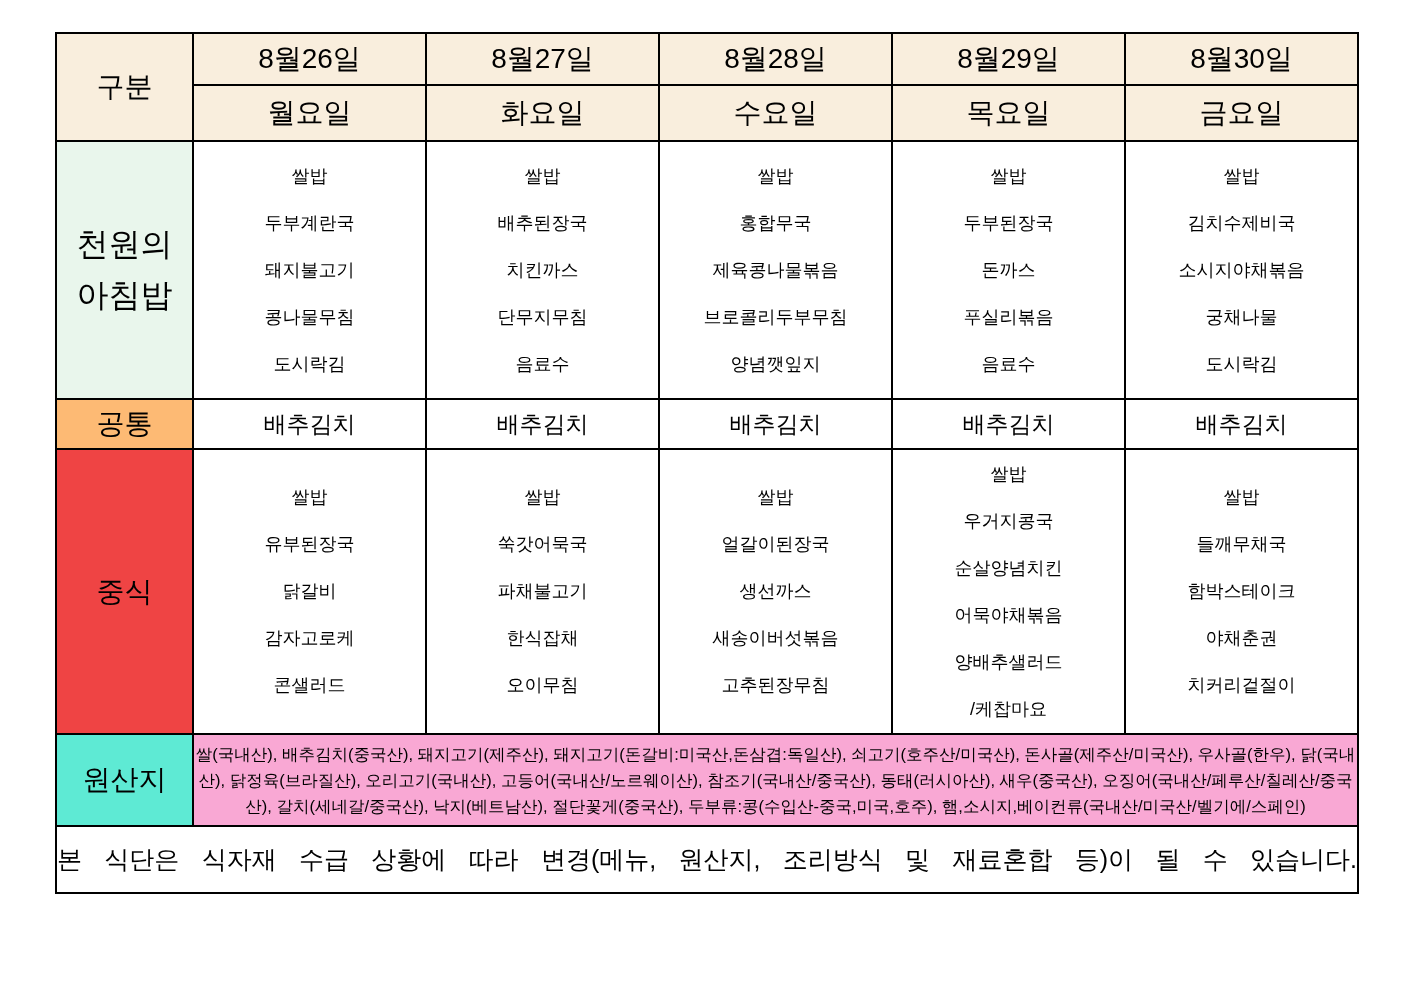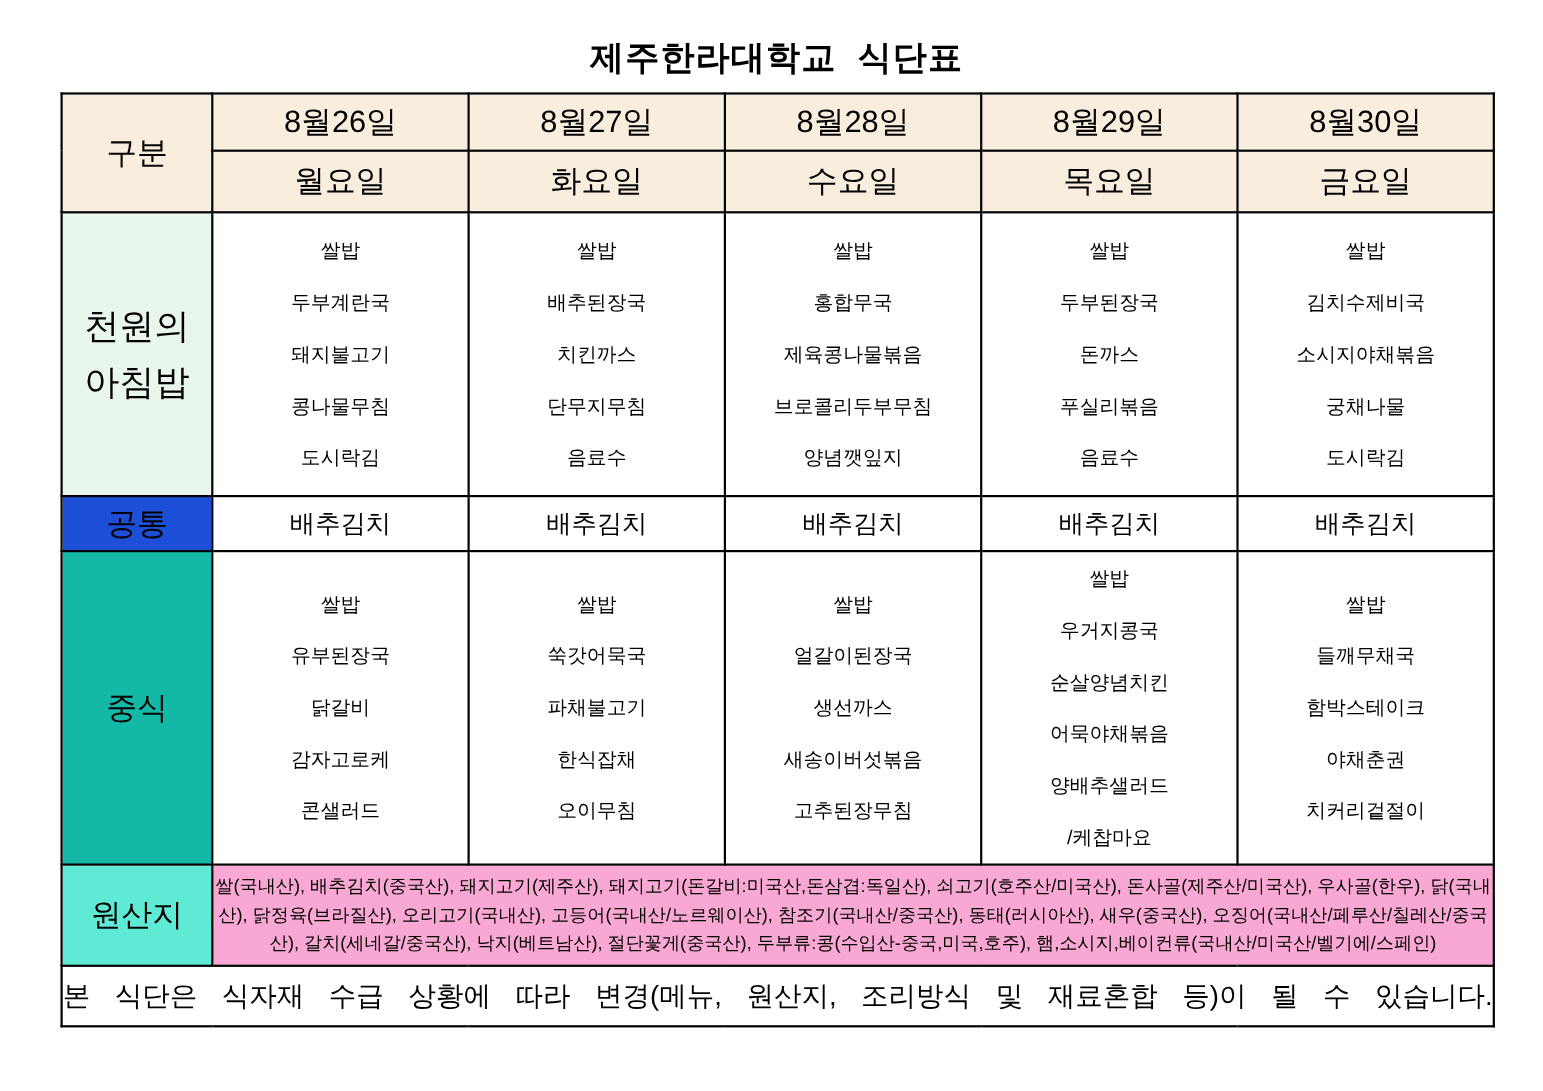--- a/index.html
+++ b/index.html
@@ -38,42 +38,42 @@
   }
   col.c-label { width: 137px; }
   col.c-day   { width: 233px; }
 
   tr.r-date       { height: 52px; }
   tr.r-weekday    { height: 56px; }
   tr.r-breakfast  { height: 258px; }
   tr.r-common     { height: 50px; }
   tr.r-lunch      { height: 285px; }
   tr.r-origin     { height: 92px; }
-  tr.r-disclaimer { height: 55px; }
+  tr.r-disclaimer { height: 67px; }
 
   td.hdr {
     background: #F9EEDD;
     font-size: 28px;
   }
   td.corner {
     background: #F9EEDD;
     font-size: 28px;
   }
   td.label-breakfast {
     background: #E9F6EC;
     font-size: 32px;
     line-height: 1.6;
     padding: 0 10px;
   }
   td.label-common {
-    background: #1d4ed8;
+    background: #fdba74;
     font-size: 28px;
   }
   td.label-lunch {
-    background: #14b8a6;
+    background: #ef4444;
     font-size: 28px;
   }
   td.label-origin {
     background: #5eead4;
     font-size: 28px;
   }
   td.menu-cell {
     font-size: 18px;
     line-height: 47px;
     white-space: pre-line;
@@ -96,21 +96,20 @@
     text-align-last: justify;
     padding: 0 14px;
     background: #ffffff;
   }
 </style>
 </head>
 <body>
 
 <div class="page">
 
-  <h1 class="title">제주한라대학교  식단표</h1>
 
   <table class="menu">
     <colgroup>
       <col class="c-label">
       <col class="c-day">
         <col class="c-day">
         <col class="c-day">
         <col class="c-day">
         <col class="c-day">
     </colgroup>

